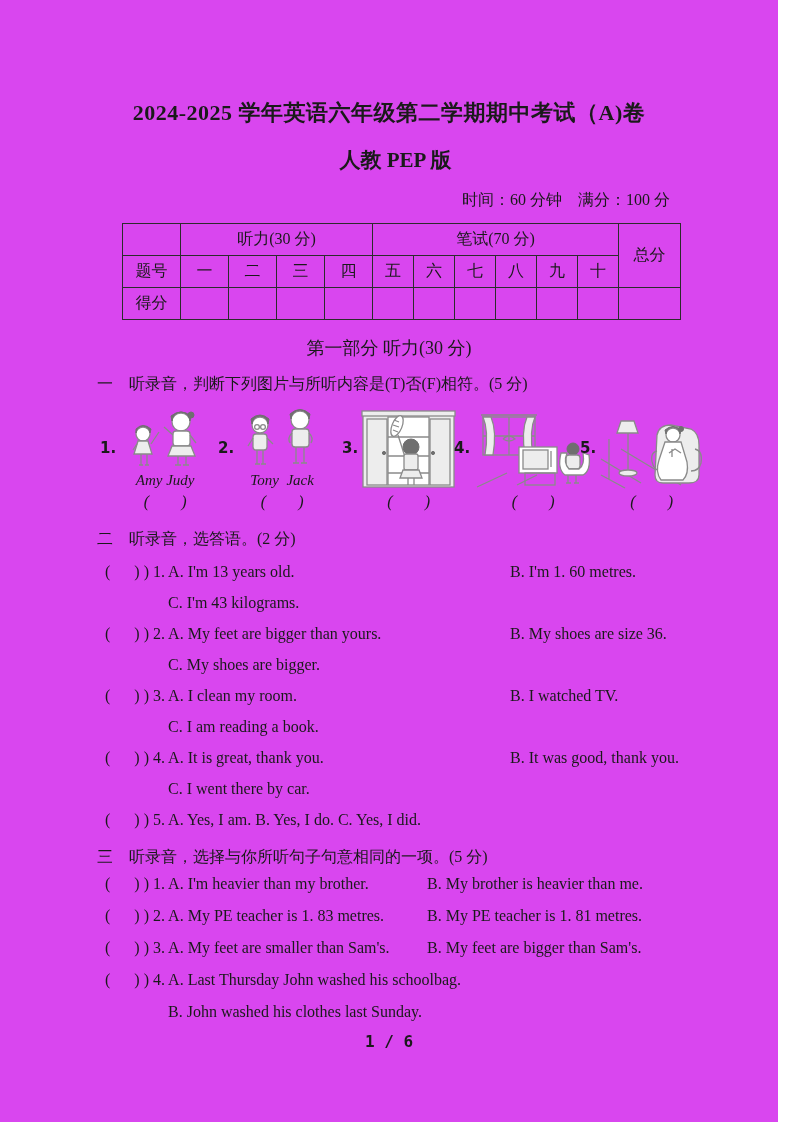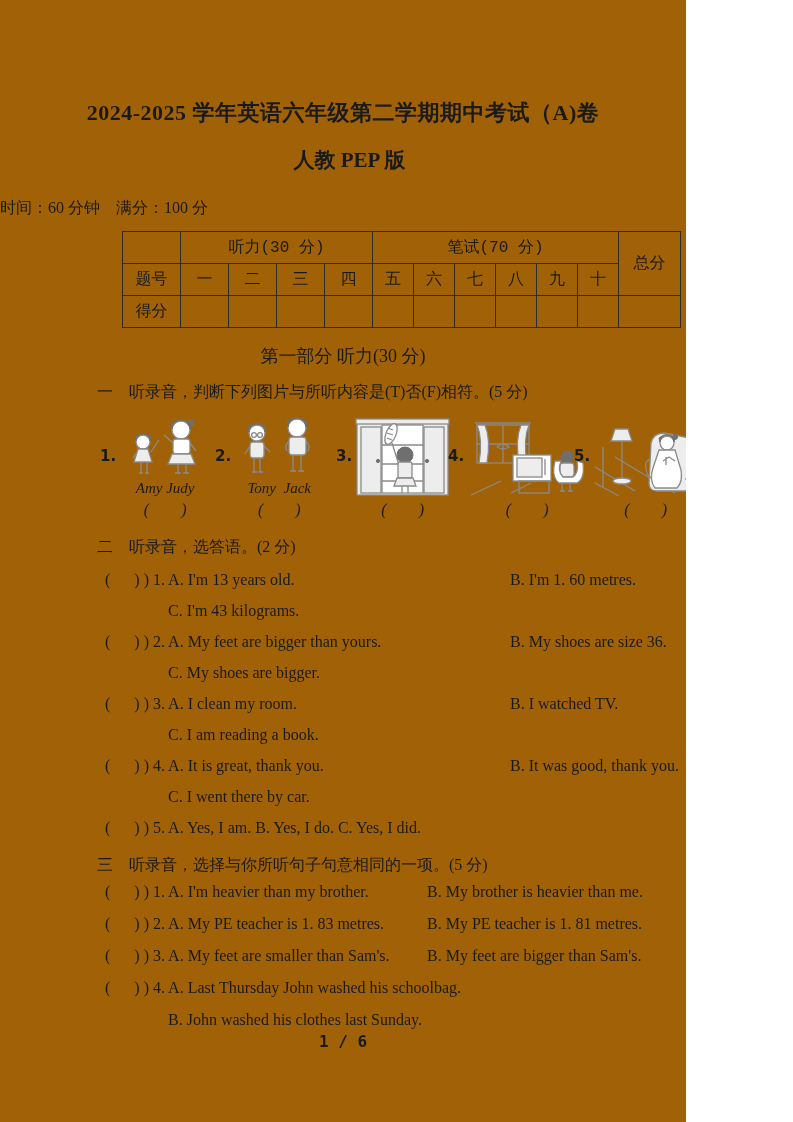--- a/index.html
+++ b/index.html
@@ -1,58 +1,57 @@
 <!DOCTYPE html>
 <html><head>
 <meta charset="utf-8">
 <style>
   * { margin: 0; padding: 0; box-sizing: border-box; }
   html, body { background: #ffffff; }
   .page {
     position: relative;
-    width: 686px;
+    width: 778px;
     height: 1122px;
-    background: #a16207;
+    background: #d946ef;
     font-family: "Liberation Serif", "DejaVu Serif", serif;
     color: #1a1a1a;
     overflow: hidden;
   }
   .title {
     margin-top: 98px;
     text-align: center;
     font-size: 22px;
     font-weight: bold;
     letter-spacing: 0.5px;
   }
   .subtitle {
     margin-top: 18px;
     text-align: center;
     font-size: 21px;
     font-weight: bold;
     margin-left: 13px;
   }
   .meta {
-    margin-top: 24px;
-    text-align: left;
+    margin-top: 16px;
+    text-align: right;
     padding-right: 108px;
     font-size: 16px;
     white-space: pre;
   }
   table.score {
     margin: 12px 0 0 122px;
     border-collapse: collapse;
     table-layout: fixed;
     font-size: 16px;
   }
   table.score td {
     border: 1px solid #2c2c2c;
     text-align: center;
     height: 32px;
     padding: 0;
-    font-family: Liberation Mono, monospace;
   }
   td.c-label { width: 58px; }
   td.c-listen { width: 48px; }
   td.c-written { width: 41px; }
   td.c-total { width: 62px; }
   .part-heading {
     margin-top: 16px;
     text-align: center;
     font-size: 18px;
   }

